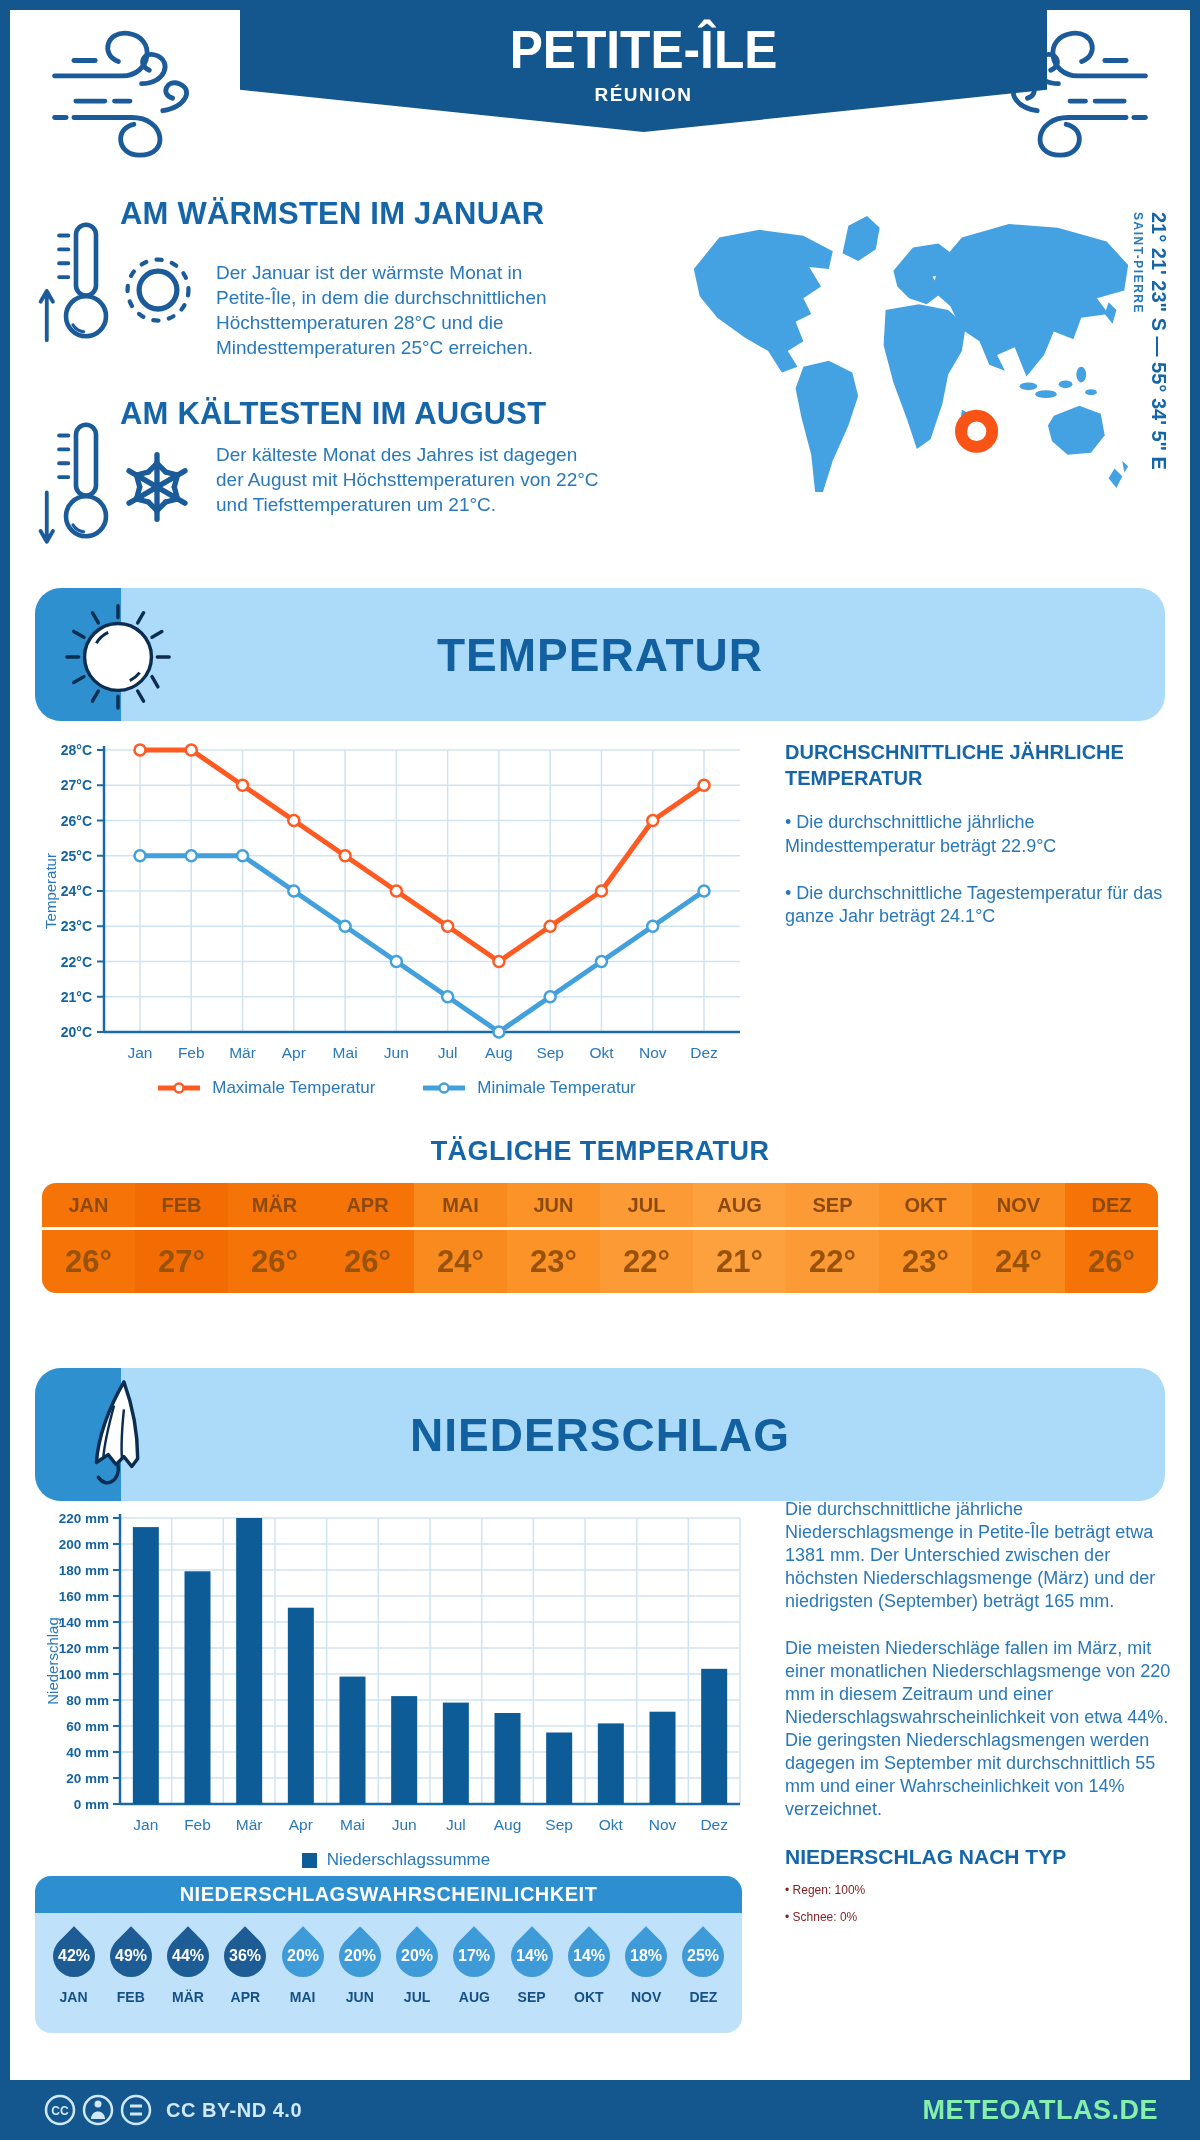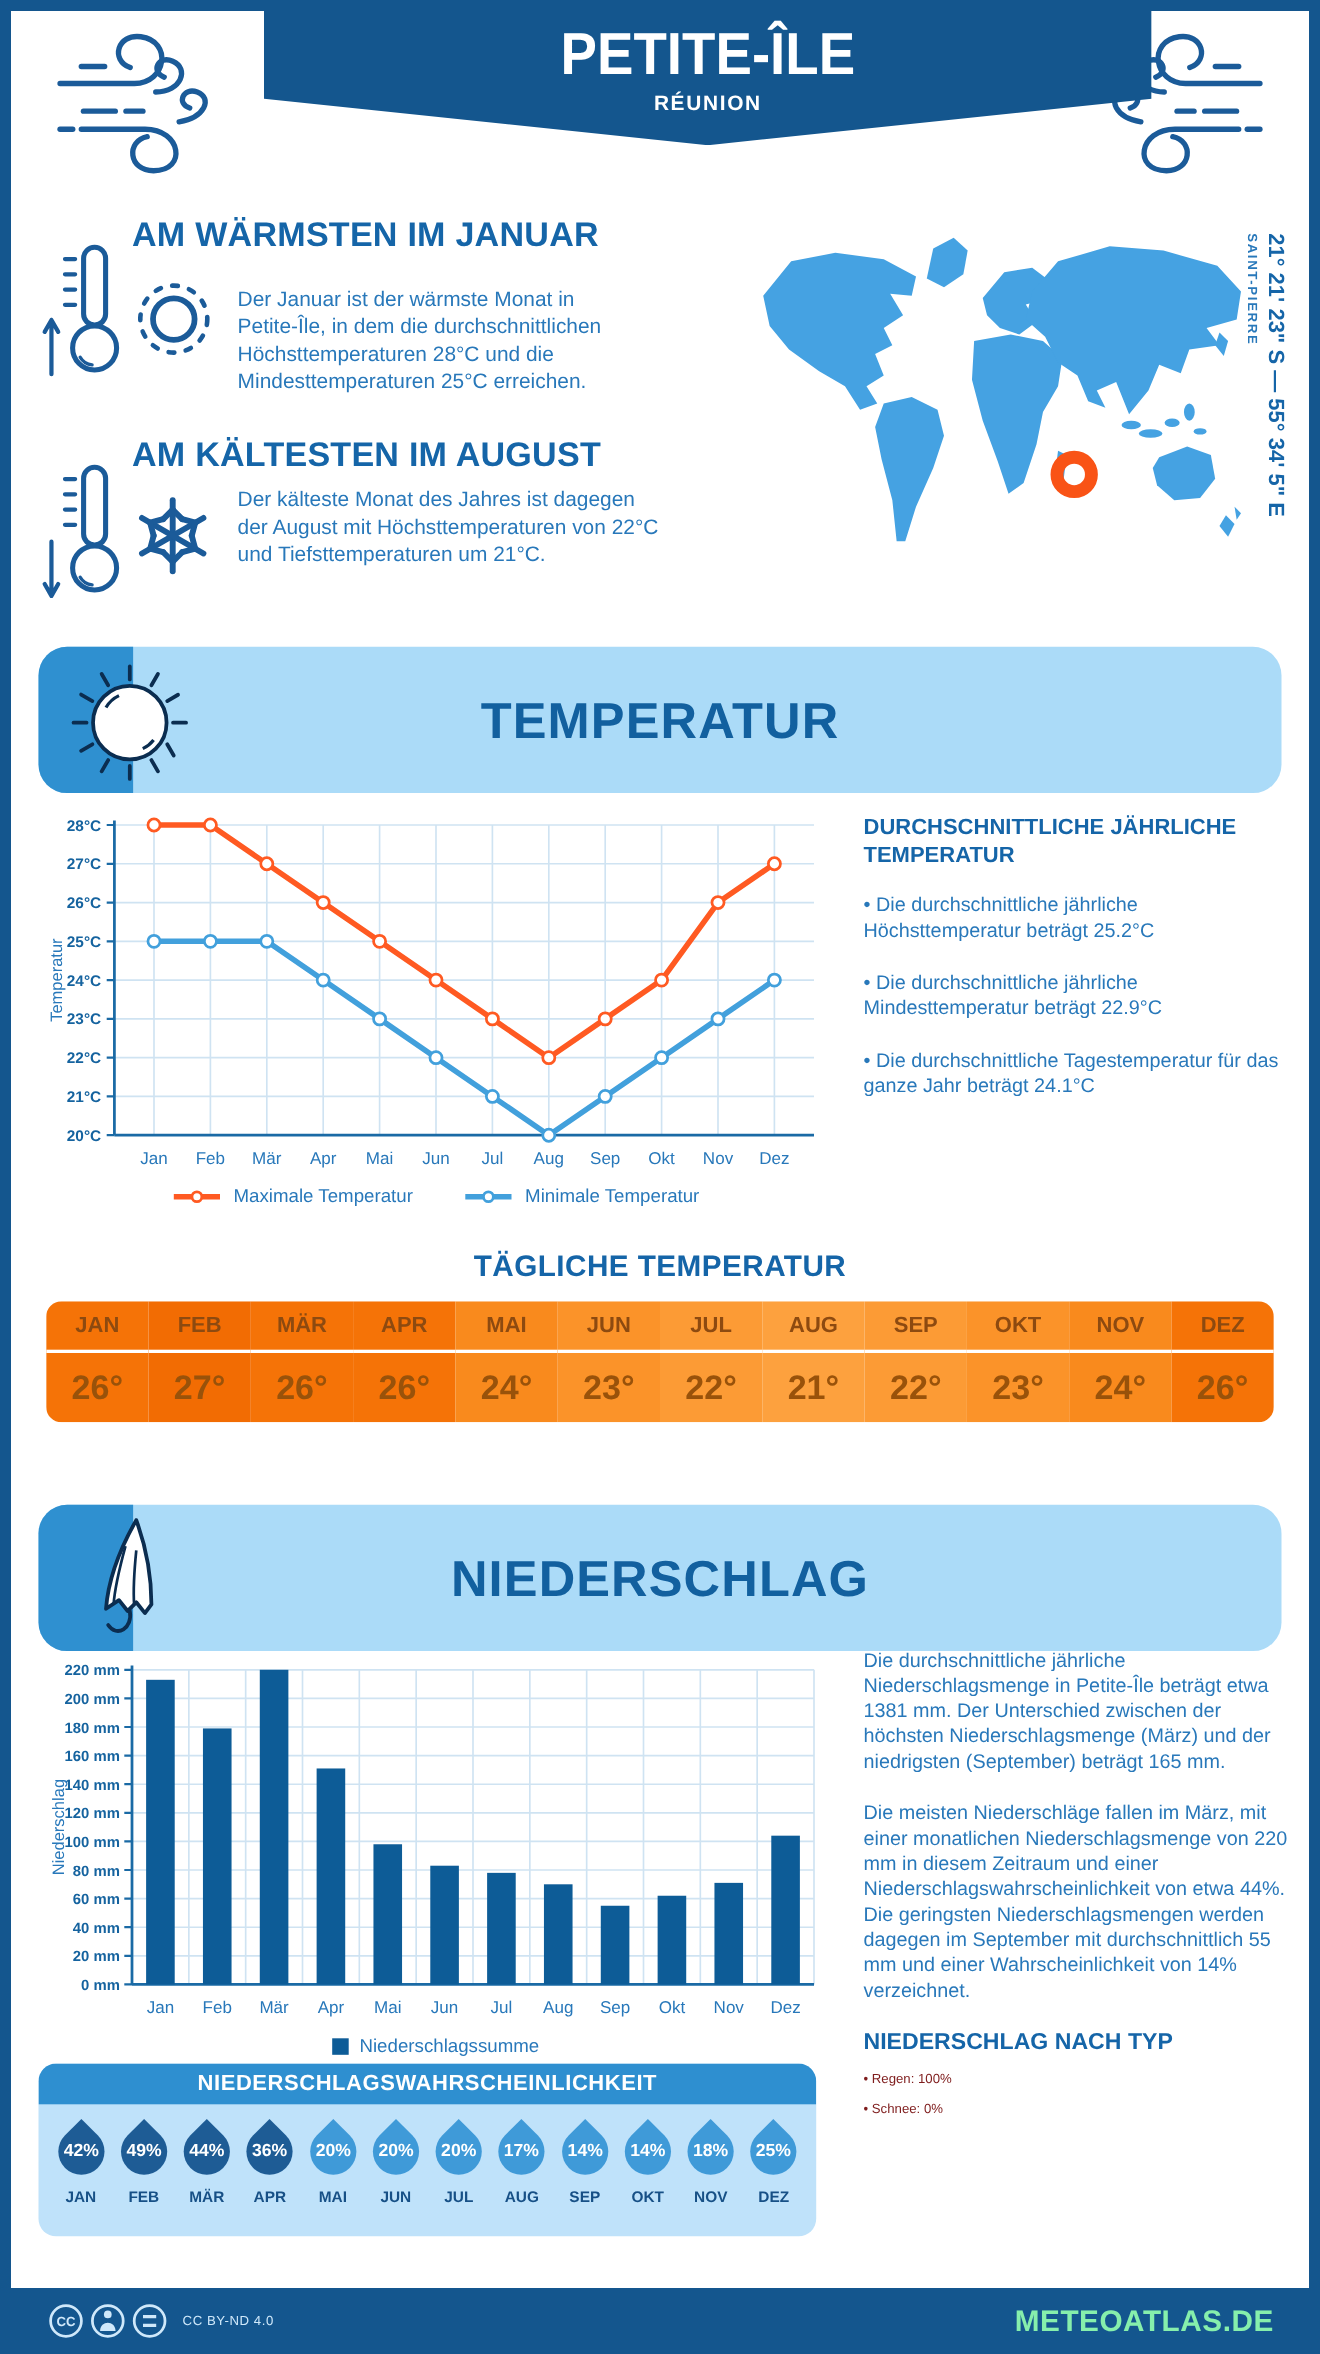--- a/index.html
+++ b/index.html
@@ -64,21 +64,21 @@
   .drop{width:42px;height:42px;border-radius:0 50% 50% 50%;transform:rotate(45deg);background:#3f9ad8;
         display:flex;align-items:center;justify-content:center;margin-top:16px;}
   .drop.dark{background:#1e5c95;}
   .drop span{transform:rotate(-45deg);color:#fff;font-weight:700;font-size:16px;}
   .drop-month{margin-top:12px;font-size:14px;font-weight:700;color:#175086;}
 
   
   .footer{position:absolute;left:0;right:0;bottom:0;height:60px;background:#14568e;display:flex;
           align-items:center;justify-content:space-between;padding:0 42px;z-index:30;}
   .cc-wrap{display:flex;align-items:center;gap:12px;}
-  .cc-text{font-size:12px;font-weight:400;color:#cfe8fa;letter-spacing:.5px;}
+  .cc-text{font-size:20px;font-weight:700;color:#cfe8fa;letter-spacing:.5px;}
   .site-text{font-size:27px;font-weight:700;color:#86efac;letter-spacing:.5px;}
 </style>
 </head>
 <body>
 
 <div class="page">
 
   <svg class="wind left" viewBox="0 0 200 150" fill="none" stroke="#1b5b99" stroke-width="5" stroke-linecap="round">
     <path d="M28,46 h22"></path>
     <path d="M8,62 H78 C108,62 114,22 84,18 C62,15 55,40 74,47"></path>
@@ -297,21 +297,20 @@
       <svg width="46" height="14">
         <line x1="2" y1="7" x2="44" y2="7" stroke="#42a0dc" stroke-width="5"></line>
         <circle cx="23" cy="7" r="4.5" fill="#fff" stroke="#42a0dc" stroke-width="2.5"></circle>
       </svg>
       <span>Minimale Temperatur</span>
     </div>
   </div>
 
   <div class="stats-col" style="left:785px;top:740px;">
     <h3>DURCHSCHNITTLICHE JÄHRLICHE TEMPERATUR</h3>
-    <p>• Die durchschnittliche jährliche Höchsttemperatur beträgt 25.2°C</p>
     <p>• Die durchschnittliche jährliche Mindesttemperatur beträgt 22.9°C</p>
     <p>• Die durchschnittliche Tagestemperatur für das ganze Jahr beträgt 24.1°C</p>
   </div>
 
   <div class="daily-heading" style="top:1136px;">TÄGLICHE TEMPERATUR</div>
   <div class="temp-table" id="temp-table">
       <div class="tcol" style="background: rgb(245, 115, 7);">
         <div class="m">JAN</div>
         <div class="v">26°</div>
       </div>

